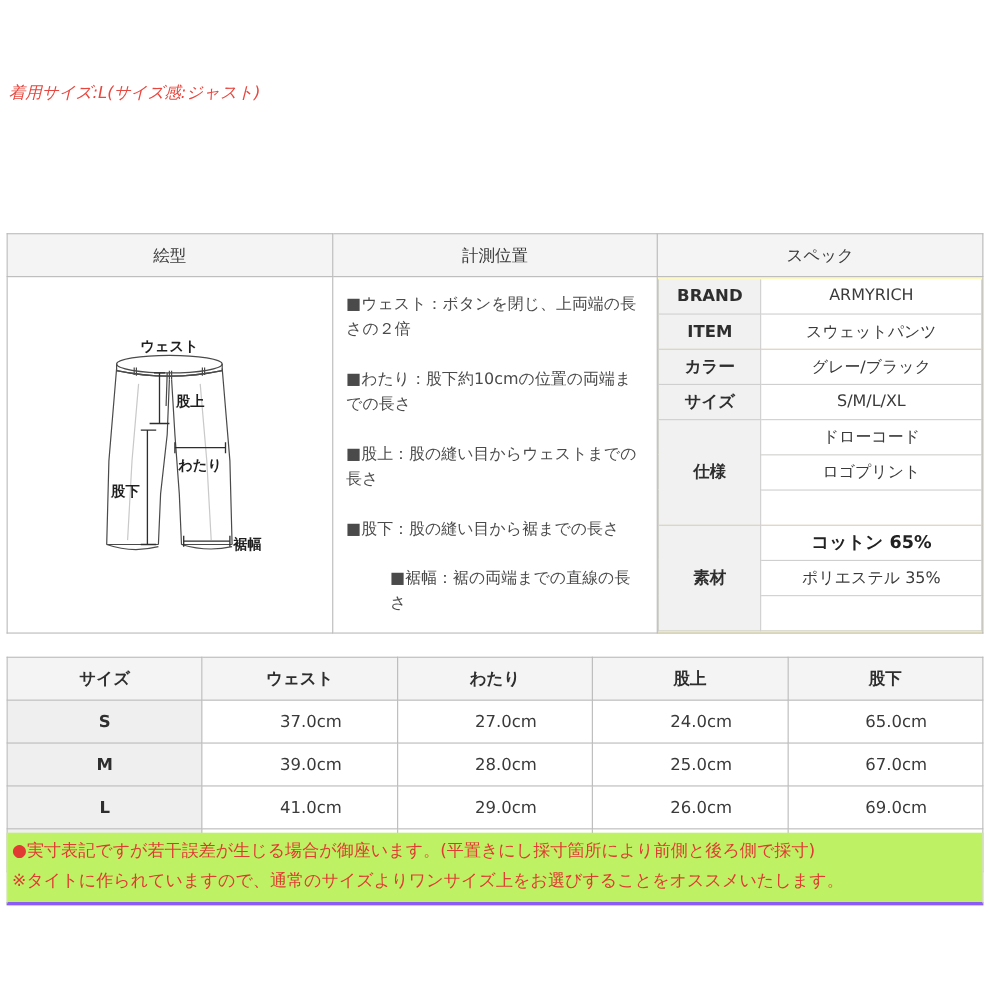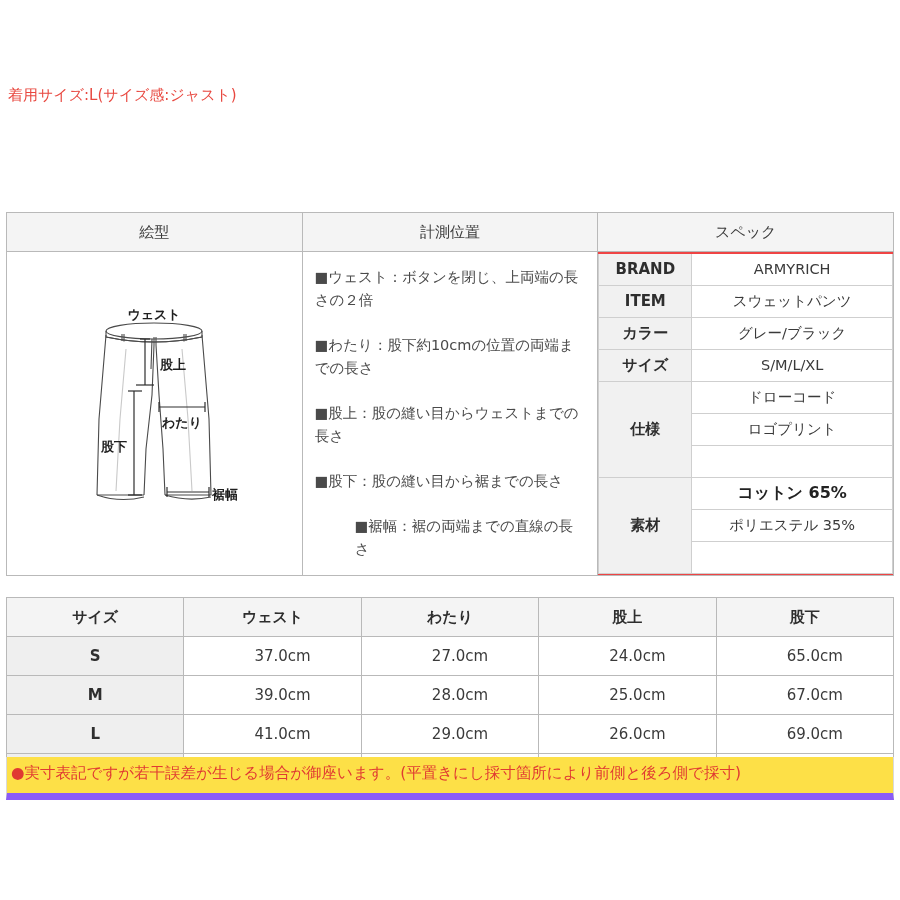--- a/index.html
+++ b/index.html
@@ -18,22 +18,23 @@
     position: relative;
     width: 900px;
     height: 900px;
     overflow: hidden;
   }
 
   
   .top-notes {
     position: absolute;
     left: 8px;
-    top: 82px;
+    top: 71px;
     width: 884px;
+    font-style: italic;
   }
   .note-line {
     color: #e8473f;
     font-size: 15px;
     line-height: 26px;
     white-space: nowrap;
   }
   .note-gap {
     height: 18px;
   }
@@ -83,21 +84,21 @@
     line-height: 23px;
     color: #4a4a4a;
     margin-bottom: 22px;
   }
   .desc-item:last-child { margin-bottom: 0; margin-left: 40px; }
 
   
   .cell-spec {
     padding: 0 !important;
     vertical-align: top;
-    background: #ef4444;
+    background: #fef9c3;
   }
   .spec-table {
     width: 100%;
     border-collapse: collapse;
     table-layout: fixed;
     height: 100%;
   }
   .spec-table td {
     border: 1px solid #cfcfcf;
     font-size: 14.5px;
@@ -156,22 +157,22 @@
   }
 
   
   .bottom-notes {
     position: absolute;
     left: 6px;
     top: 757px;
     width: 888px;
     border-left: 1px solid #d9d9d9;
     border-right: 1px solid #d9d9d9;
-    border-bottom: 7px solid #8b5cf6;
-    background: #fde047;
+    border-bottom: 3px solid #8b5cf6;
+    background: #bef264;
     padding: 3px 0 6px 4px;
     box-sizing: border-box;
   }
   .bnote {
     color: #e03a32;
     font-size: 15.5px;
     line-height: 27px;
     white-space: nowrap;
   }
 
@@ -357,15 +358,16 @@
       <td class="val">44.0cm</td>
       <td class="val">31.0cm</td>
       <td class="val">27.0cm</td>
       <td class="val">70.0cm</td>
     </tr>
   </tbody>
     </table>
 
   <div class="bottom-notes">
     <div class="bnote">●実寸表記ですが若干誤差が生じる場合が御座います。(平置きにし採寸箇所により前側と後ろ側で採寸)</div>
+    <div class="bnote">※タイトに作られていますので、通常のサイズよりワンサイズ上をお選びすることをオススメいたします。</div>
   </div>
 
 </div>
 
 </body></html>

